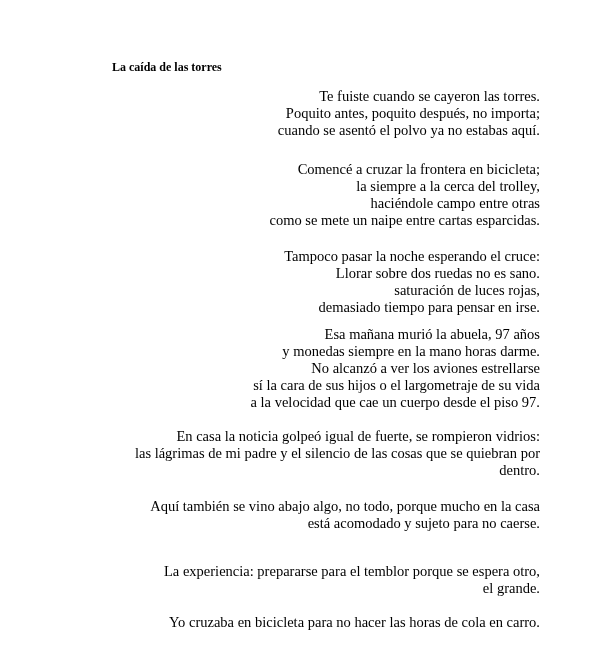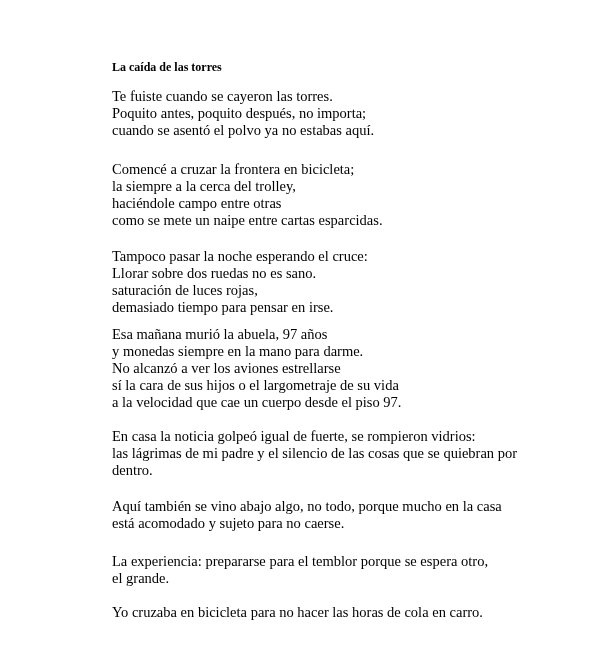--- a/index.html
+++ b/index.html
@@ -29,27 +29,28 @@
     margin: 0 0 12px 0;
   }
   .stanza {
     font-size: 14.5px;
     line-height: 17px;
     margin: 0 0 17px 0;
   }
   .stanza .line {
     display: block;
     white-space: pre;
+    text-align: right;
   }
   
   .poem-body .stanza:nth-of-type(1) { margin-bottom: 22px; }
   .poem-body .stanza:nth-of-type(2) { margin-bottom: 19px; font-family: Liberation Serif, serif; }
   .poem-body .stanza:nth-of-type(3) { margin-bottom: 10px; }
   .poem-body .stanza:nth-of-type(5) { margin-bottom: 19px; }
-  .poem-body .stanza:nth-of-type(6) { margin-bottom: 21px; }
+  .poem-body .stanza:nth-of-type(6) { margin-bottom: 31px; }
 </style>
 </head>
 <body>
 
 <div class="page">
   <h1 class="poem-title">La caída de las torres</h1>
   <div class="poem-body" id="poem-body">
       <p class="stanza">
         <span class="line">Te fuiste cuando se cayeron las torres.</span>
         <span class="line">Poquito antes, poquito después, no importa;</span>
@@ -62,21 +63,21 @@
         <span class="line">como se mete un naipe entre cartas esparcidas.</span>
       </p>
       <p class="stanza">
         <span class="line">Tampoco pasar la noche esperando el cruce:</span>
         <span class="line">Llorar sobre dos ruedas no es sano.</span>
         <span class="line">saturación de luces rojas,</span>
         <span class="line">demasiado tiempo para pensar en irse.</span>
       </p>
       <p class="stanza">
         <span class="line">Esa mañana murió la abuela, 97 años</span>
-        <span class="line">y monedas siempre en la mano para darme.</span>
+        <span class="line">y monedas siempre en la mano horas darme.</span>
         <span class="line">No alcanzó a ver los aviones estrellarse</span>
         <span class="line">sí la cara de sus hijos o el largometraje de su vida</span>
         <span class="line">a la velocidad que cae un cuerpo desde el piso 97.</span>
       </p>
       <p class="stanza">
         <span class="line">En casa la noticia golpeó igual de fuerte, se rompieron vidrios:</span>
         <span class="line">las lágrimas de mi padre y el silencio de las cosas que se quiebran por</span>
         <span class="line">dentro.</span>
       </p>
       <p class="stanza">

